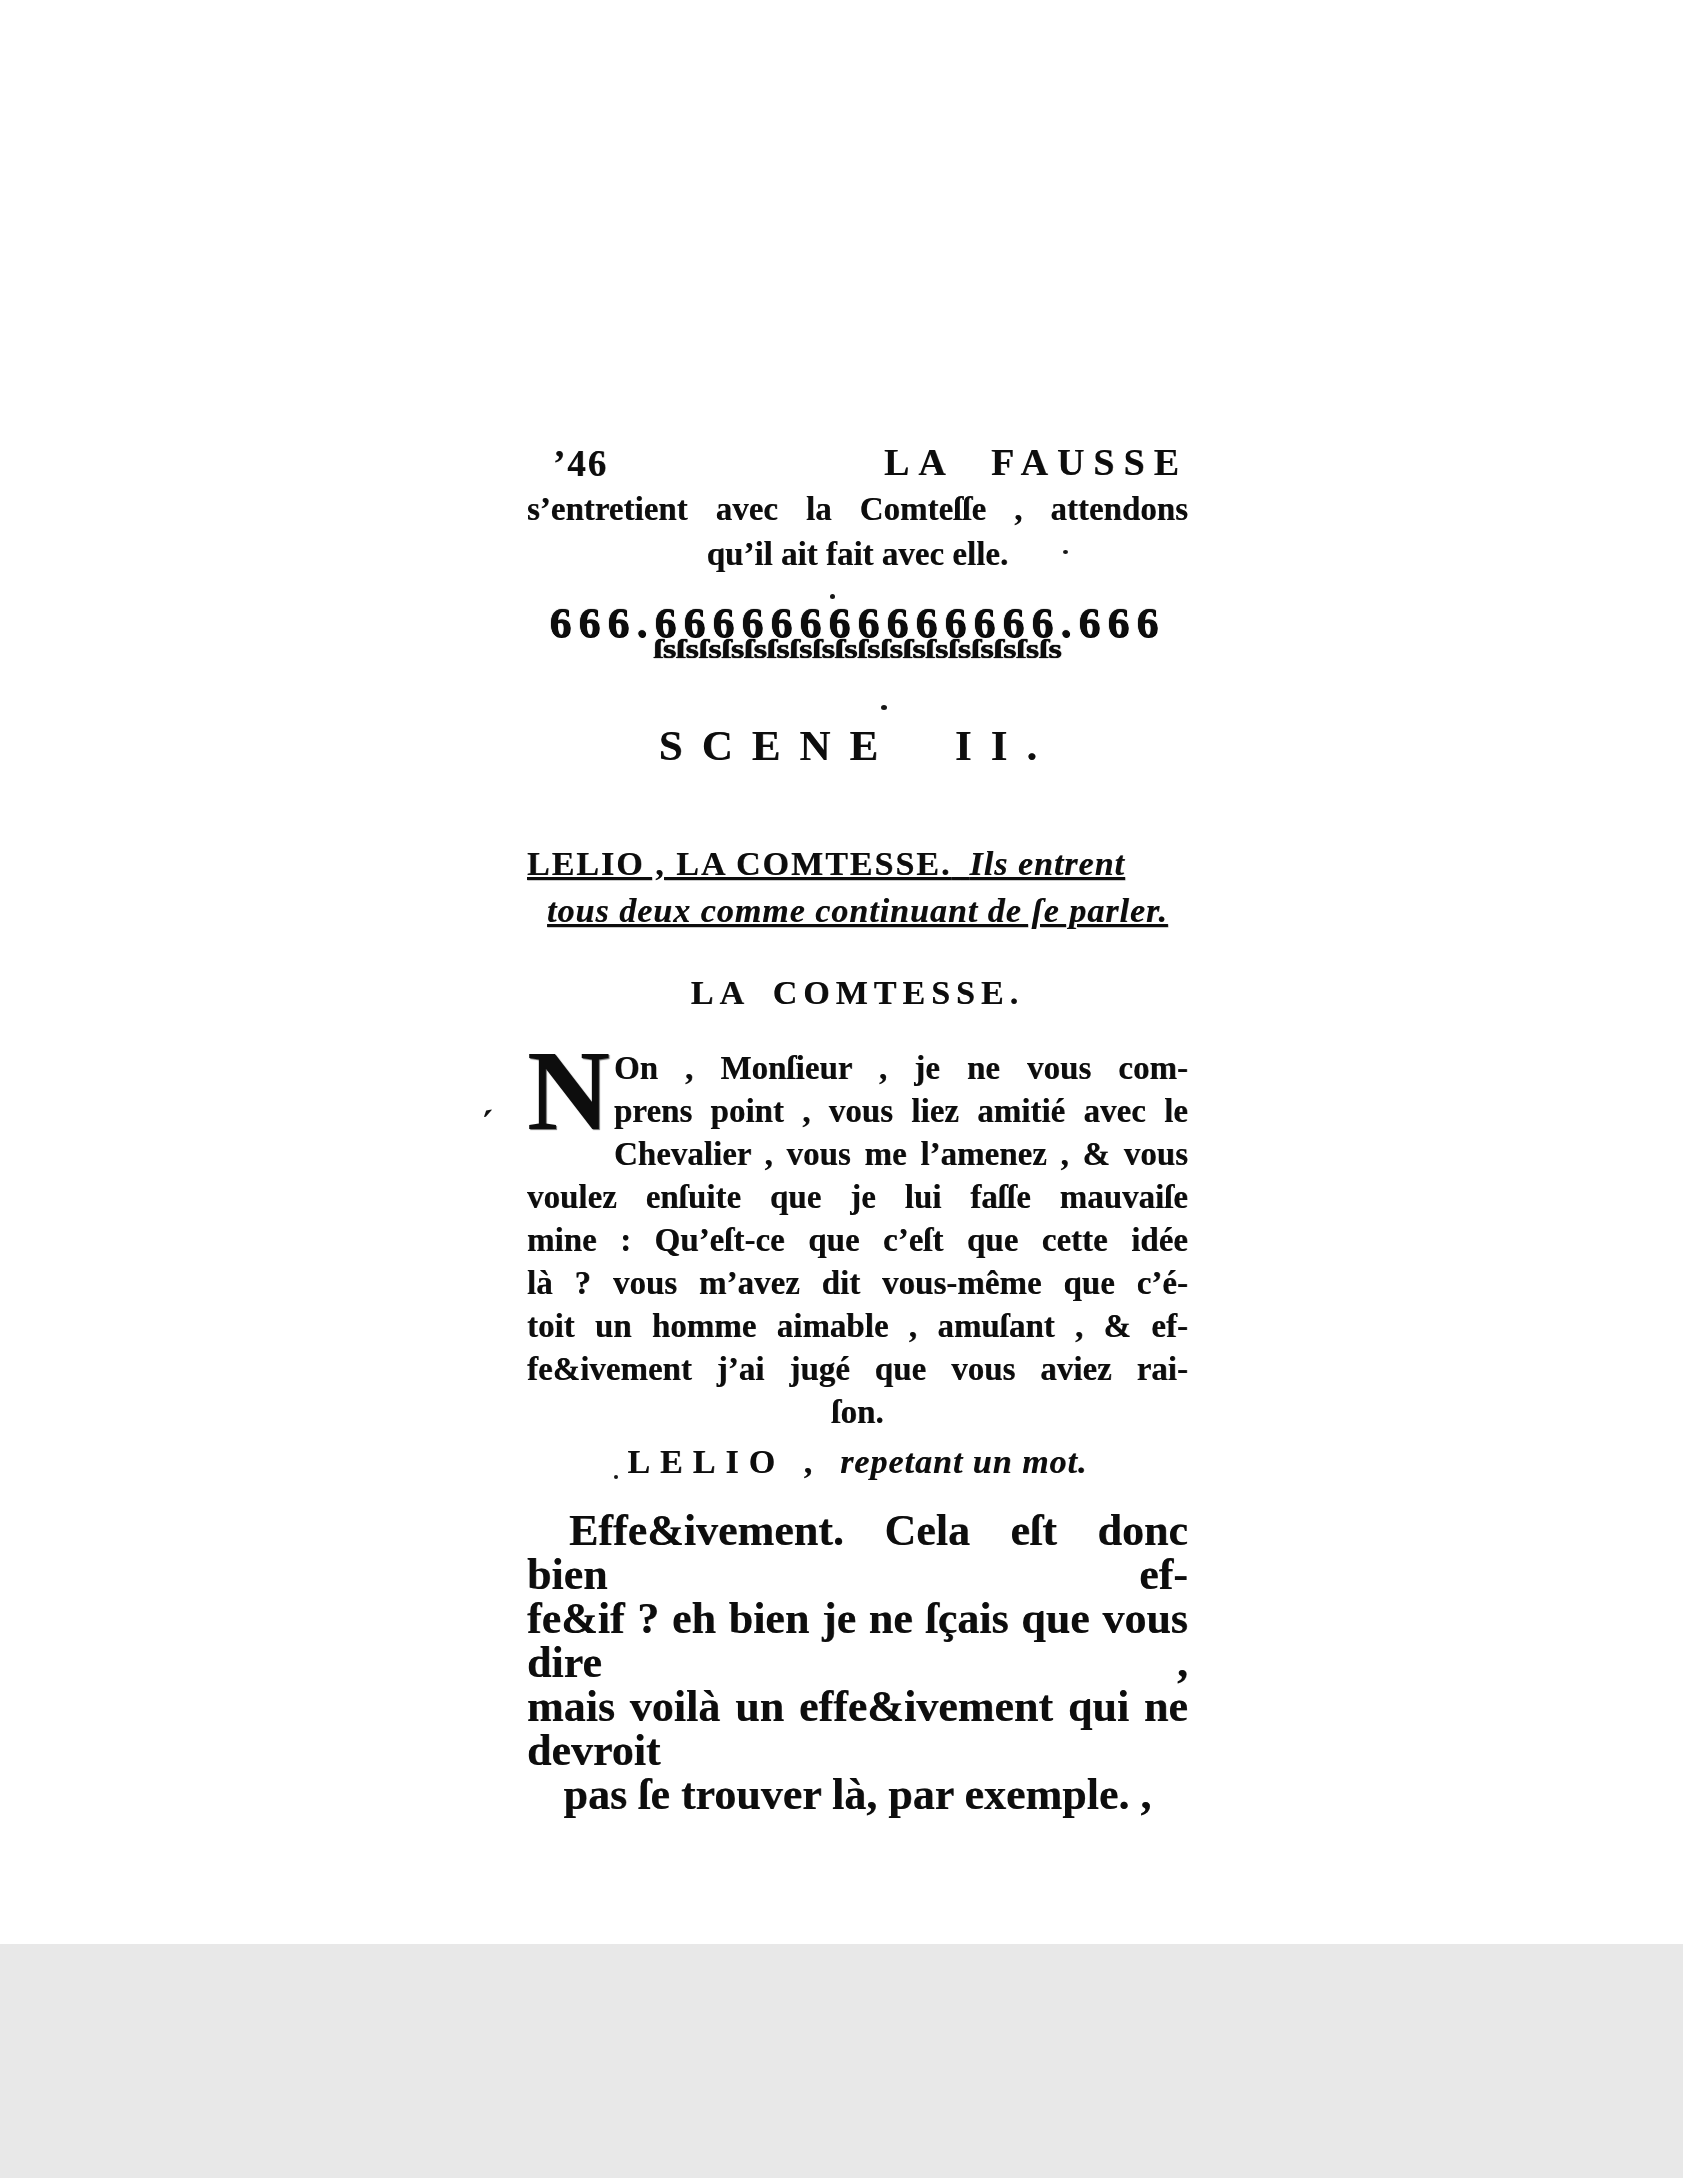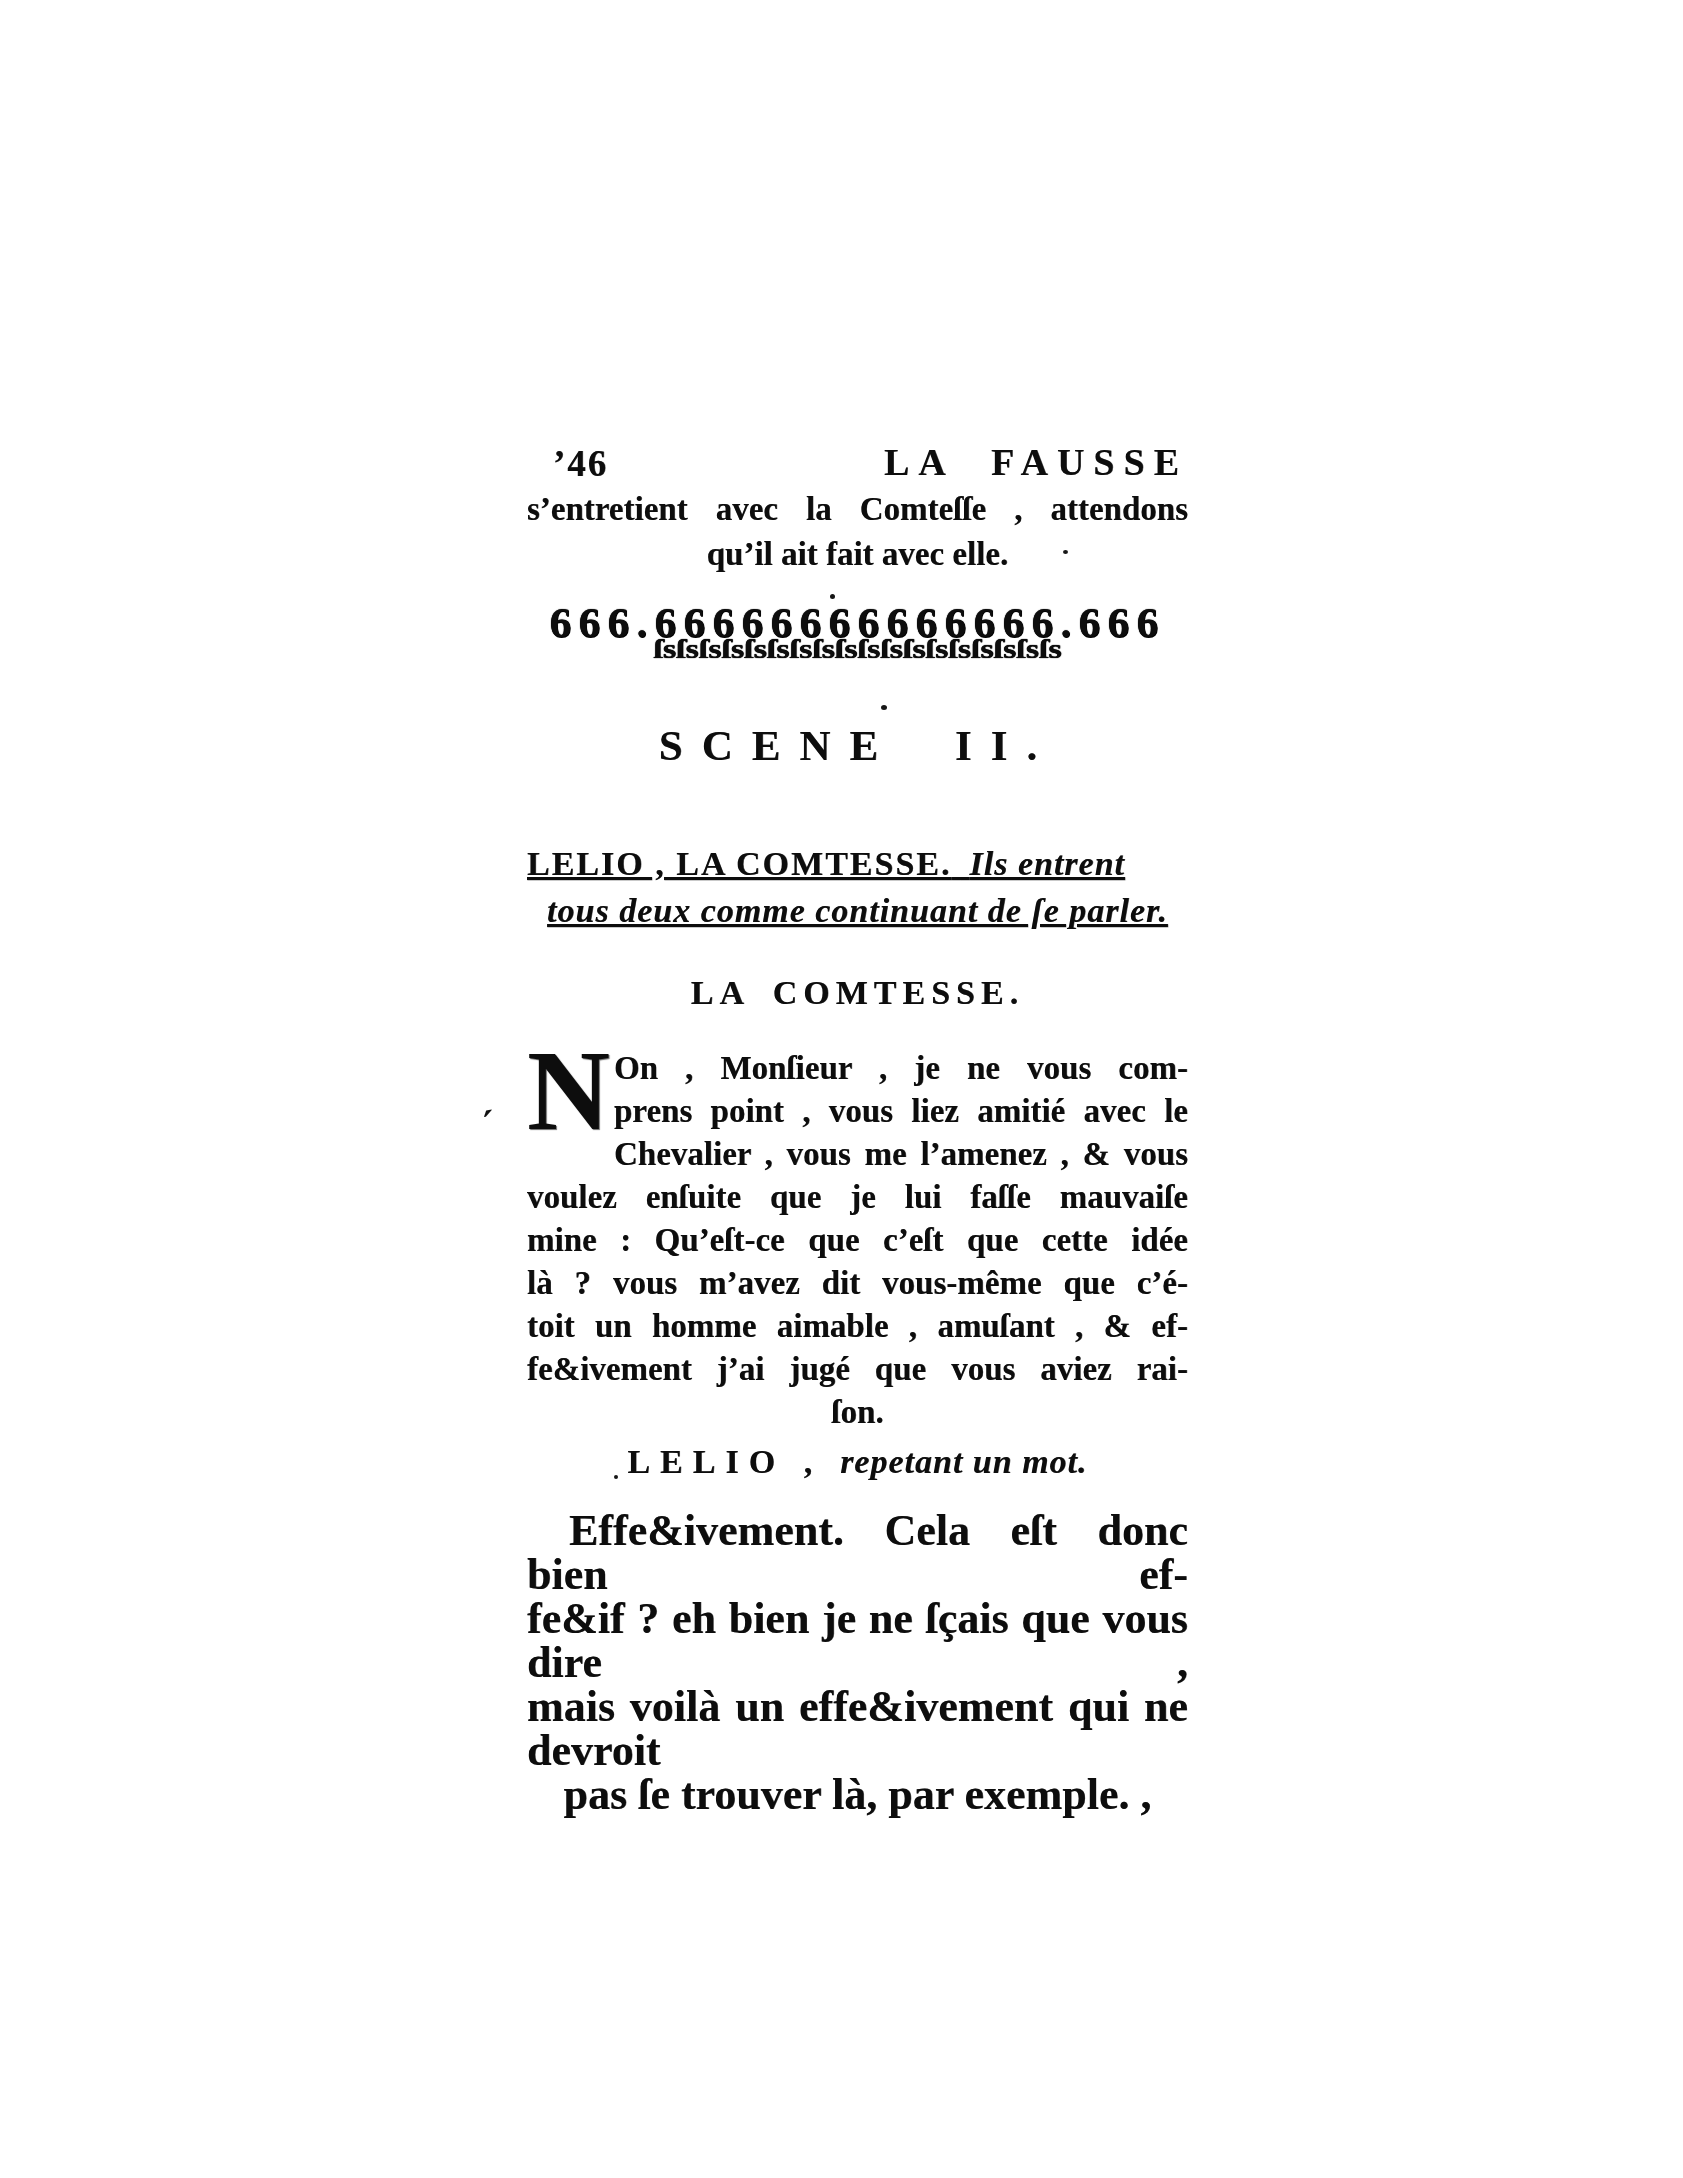--- a/index.html
+++ b/index.html
@@ -1,18 +1,18 @@
 <!DOCTYPE html>
 <html><head>
 <meta charset="utf-8">
 <style>
   html,body{margin:0;padding:0;background:#e8e8e8;}
   #page{
     position:relative;
-    width:1683px;height:2178px;
+    width:1683px;height:1944px;
     background:#ffffff;
     font-family:"Liberation Serif", serif;
     color:#0d0d0d;
     overflow:hidden;
   }
   .col{position:absolute;left:527px;width:661px;}
   .ink{
     font-weight:bold;
     text-shadow:0.4px 0.4px 0.5px rgba(10,10,10,0.55);
   }

